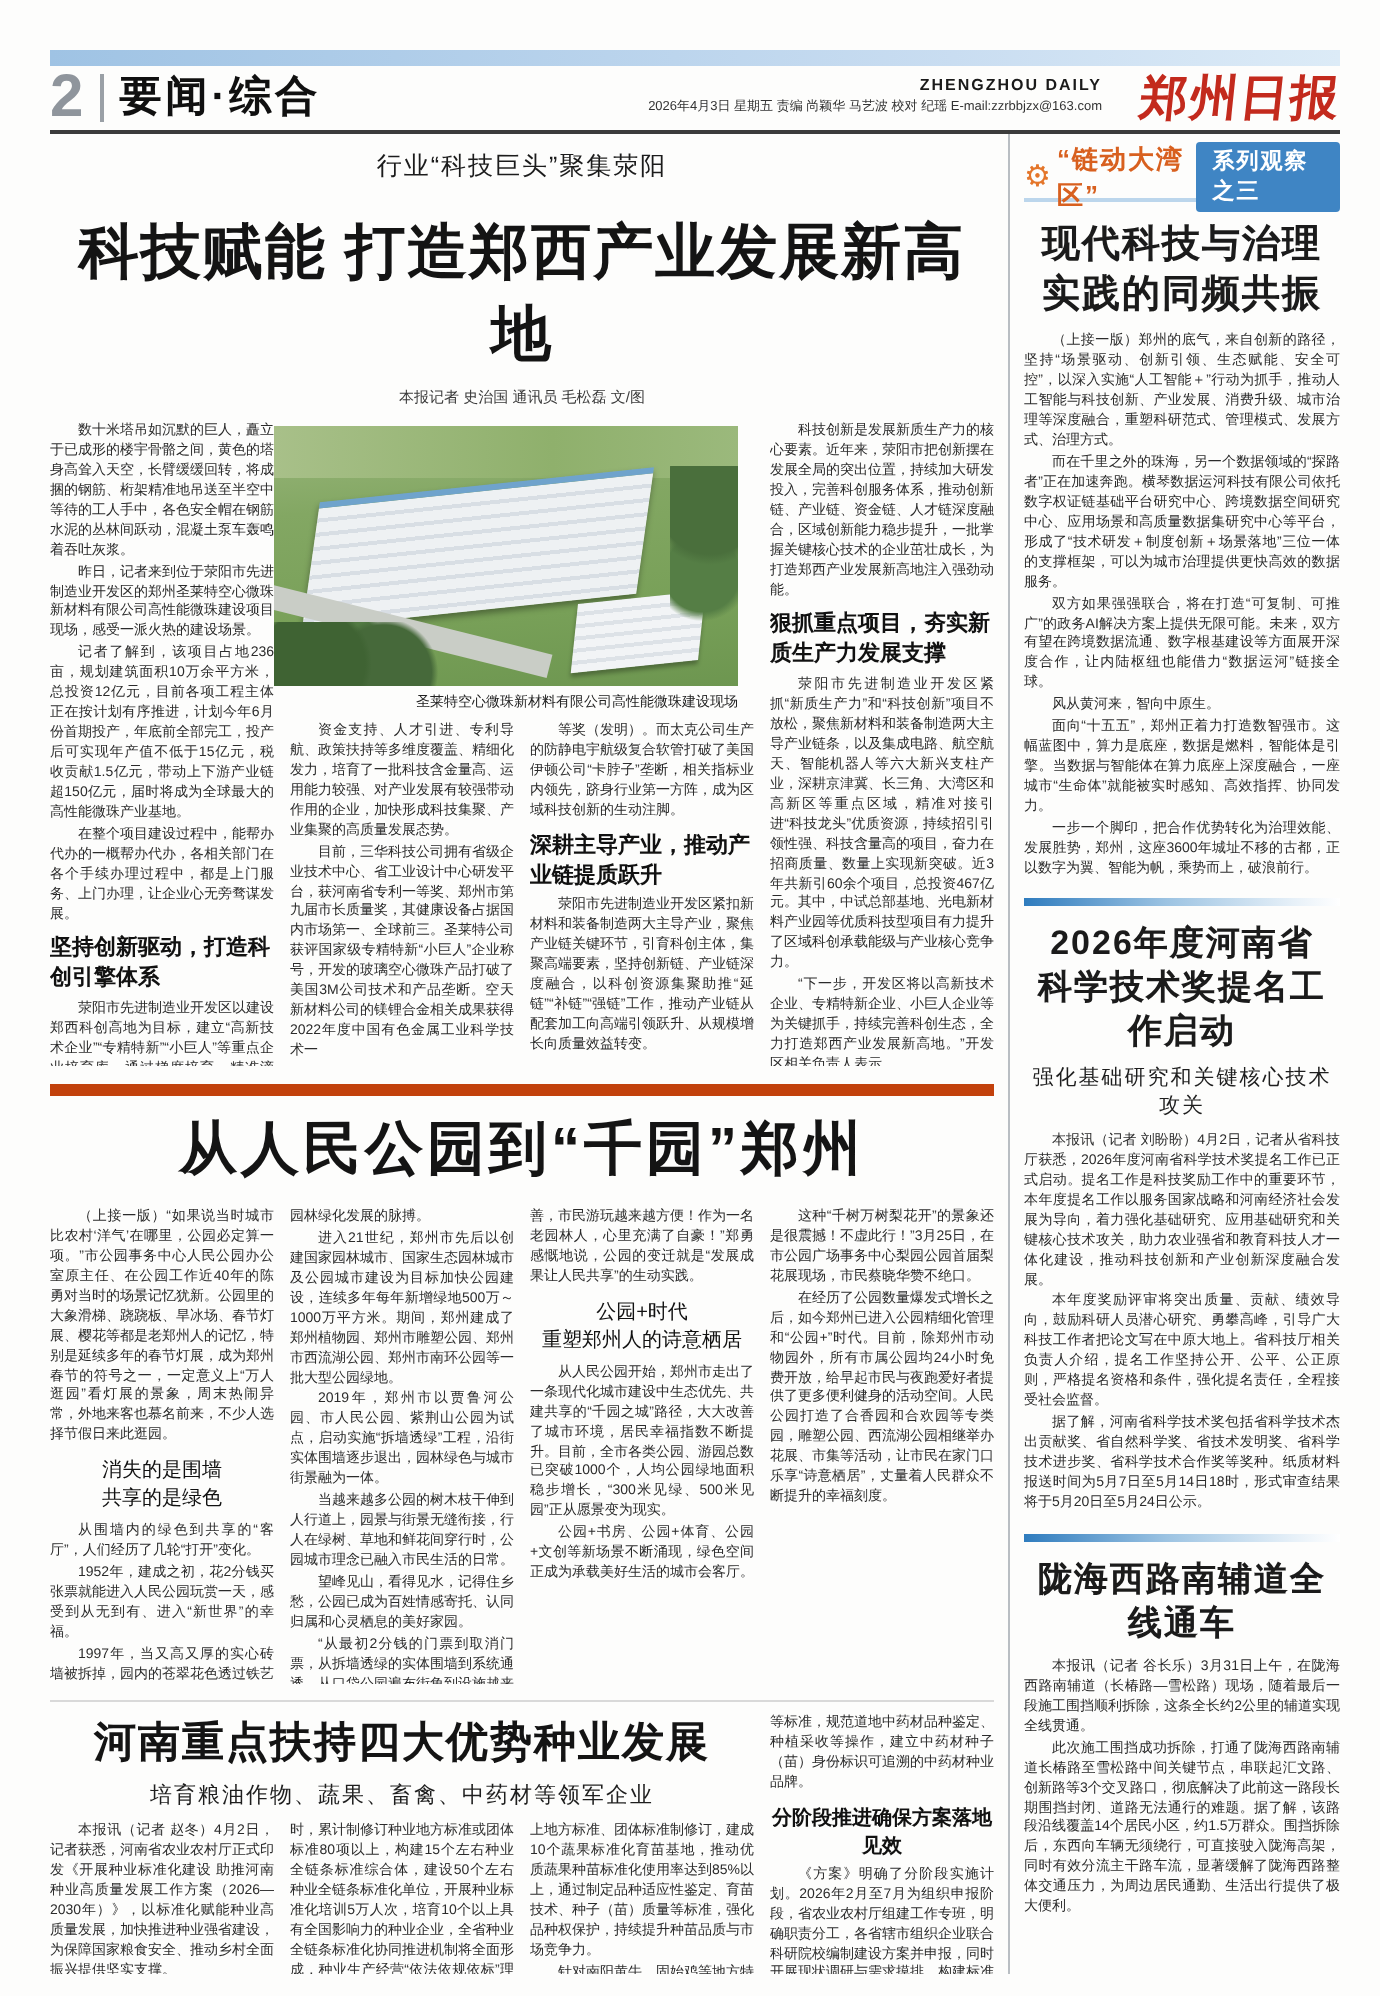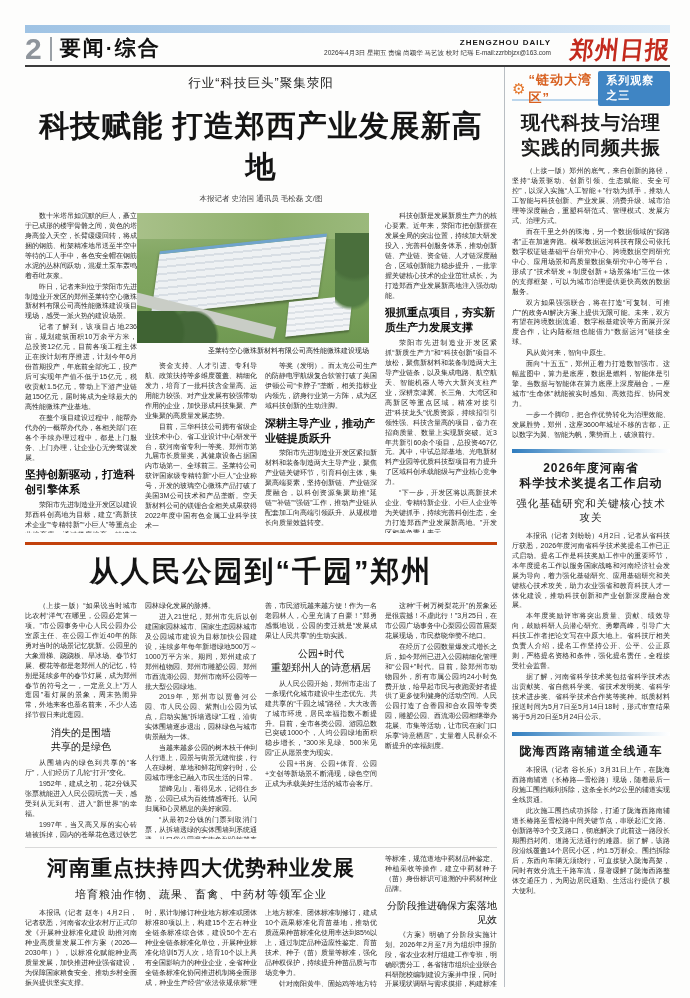--- a/index.html
+++ b/index.html
@@ -40,39 +40,39 @@
   .photo-wrap { position:absolute; left:112px; top:2px; width:232px; }
   .photo { height:130px; position:relative; overflow:hidden; background:linear-gradient(175deg,#9ab77c 0%,#83a763 30%,#78a058 70%,#6d9650 100%); }
   .ph-field1 { position:absolute; left:0; top:0; width:100%; height:26px; background:linear-gradient(90deg,#a8c089,#8fb06c 60%,#9bb97c); }
   .ph-roof-main { position:absolute; left:18px; top:30px; width:168px; height:62px; background:repeating-linear-gradient(180deg,#eef1f3 0 5px,#d8dee4 5px 7px); transform:rotate(-6deg) skewX(-14deg); box-shadow:0 2px 3px rgba(0,0,0,.35); border-top:3px solid #6fa3cc; }
   .ph-roof-side { position:absolute; left:150px; top:86px; width:64px; height:34px; background:repeating-linear-gradient(180deg,#f2f4f6 0 4px,#dde2e7 4px 6px); transform:rotate(-6deg) skewX(-12deg); box-shadow:0 2px 2px rgba(0,0,0,.3); }
   .ph-road { position:absolute; left:-10px; top:96px; width:150px; height:12px; background:#c9cdc6; transform:rotate(14deg); }
   .ph-trees { position:absolute; left:-8px; bottom:-10px; width:90px; height:42px; background:radial-gradient(circle at 30% 50%, #3f6333 0 40%, transparent 45%), radial-gradient(circle at 70% 60%, #46693a 0 35%, transparent 40%), radial-gradient(circle at 50% 30%, #527a43 0 30%, transparent 36%); }
   .ph-trees2 { position:absolute; right:-6px; top:20px; width:40px; height:90px; background:radial-gradient(circle at 50% 20%, #4a6f3c 0 35%, transparent 42%), radial-gradient(circle at 40% 60%, #557e45 0 32%, transparent 40%); }
   .photo-caption { font-size:7px; color:#222; text-align:right; margin-top:3px; }
   
-  .feature { border-top:3px solid #c2410c; margin-top:9px; padding-top:7px; }
+  .feature { border-top:6px solid #c2410c; margin-top:9px; padding-top:7px; }
   .feature-headline { text-align:center; font-size:29px; font-weight:900; color:#141414; letter-spacing:2px; }
   .feature-body { height:238px; margin-top:9px; }
   .fsub { font-size:10px; font-weight:normal; text-align:center; line-height:1.4; margin:6px 0 4px; color:#111; }
   
   .seed { border-top:1px solid #d9d9d9; margin-top:8px; padding-top:6px; display:flex; gap:8px; }
   .seed-left { width:352px; flex:none; }
   .seed-right { flex:1; min-width:0; overflow:hidden; }
   .seed-headline { text-align:center; font-size:21px; font-weight:900; color:#141414; letter-spacing:1px; }
   .seed-subhead { text-align:center; font-size:11px; color:#1e1e1e; margin:5px 0 6px; letter-spacing:1px; }
   .seed-body { height:160px; }
-  .ssub { font-size:10px; font-weight:normal; text-align:right; margin:5px 0 3px; color:#111; }
+  .ssub { font-size:10px; font-weight:bold; text-align:center; margin:5px 0 3px; color:#111; }
   
   .badge-row { display:flex; align-items:center; margin-top:14px; height:20px; border-bottom:2px solid #bcd6ec; padding-bottom:3px; }
   .badge-gear { color:#e4762b; font-size:15px; line-height:15px; margin-right:3px; }
   .badge-series { color:#d8601f; font-size:13px; font-weight:900; letter-spacing:1px; }
   .badge-label { background:#3f85c4; color:#fff; font-size:11px; font-weight:bold; padding:2px 8px 3px; margin-left:4px; border-radius:2px; letter-spacing:1px; }
   .sb-h2 { text-align:center; font-size:19px; font-weight:900; color:#1b1b1b; line-height:1.3; letter-spacing:1px; }
-  .sb-h2.sm { font-size:12px; }
+  .sb-h2.sm { font-size:17px; }
   .sb-h3 { text-align:center; font-size:10.5px; color:#1e1e1e; margin-top:5px; letter-spacing:1px; }
   .sb-body { margin-top:6px; }
   .sb-body .bt { font-size:7px; }
   .sep-bar { height:4px; margin:9px 0 8px; background:linear-gradient(90deg,#2f7cbe,#9cc3e2 45%,#e6f0f8 85%,#ffffff); }
   .a1-block { margin-top:10px; }
   .a2-block, .a3-block, .a4-block { overflow:hidden; }
 </style>
 </head>
 <body>
 

